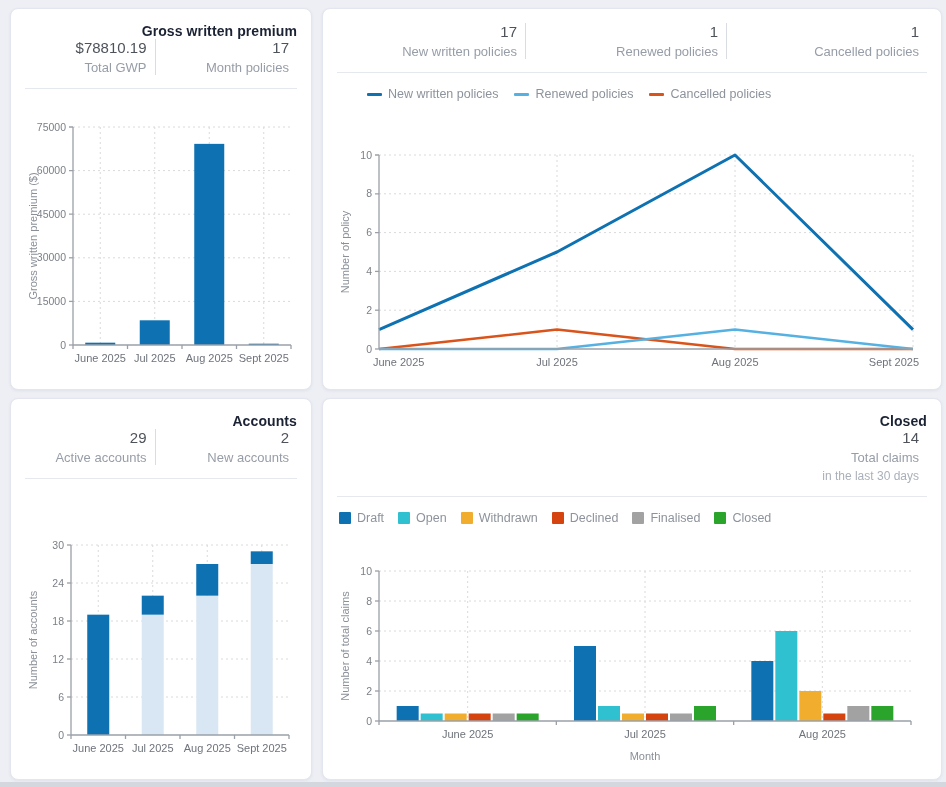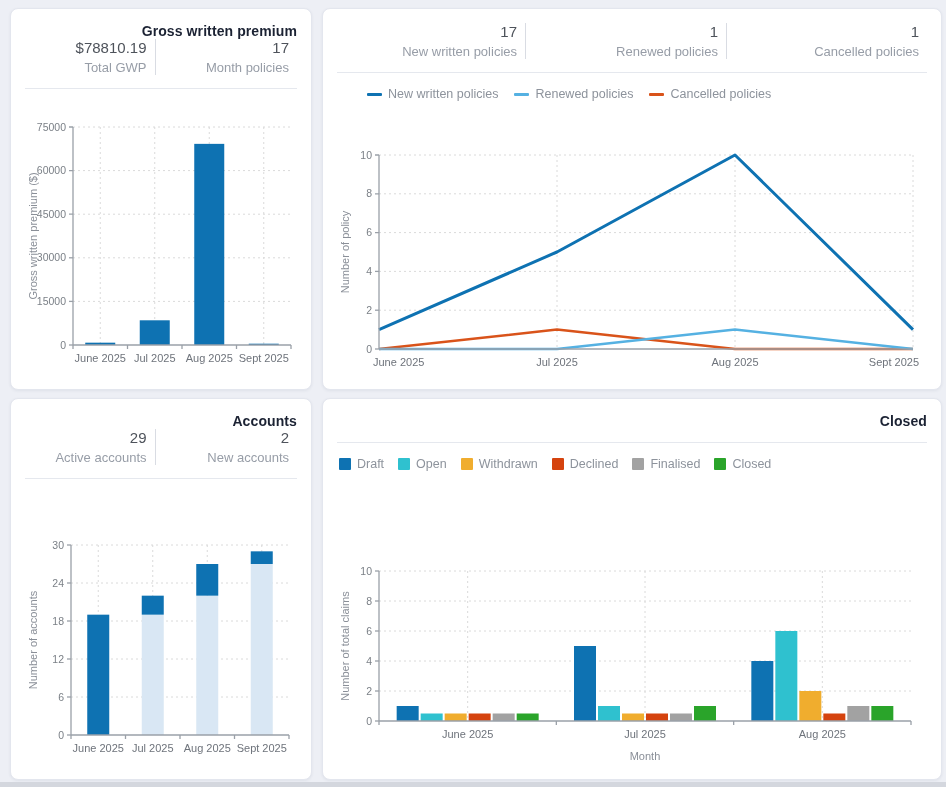--- a/index.html
+++ b/index.html
@@ -246,20 +246,27 @@
           <text x="127.75" y="215" class="xtick" text-anchor="middle">Jul 2025</text>
           <text x="182.25" y="215" class="xtick" text-anchor="middle">Aug 2025</text>
           <text x="236.75" y="215" class="xtick" text-anchor="middle">Sept 2025</text>
           <text x="12" y="103" class="alabel" text-anchor="middle" transform="rotate(-90 12 103)">Number of accounts</text>
         </svg>
     </figure>
   </section>
 
   <section class="card">
     <h2 class="card-title">Closed</h2>
+    <div class="stats">
+      <div class="stat">
+        <div class="stat-value">14</div>
+        <div class="stat-label">Total claims</div>
+        <div class="stat-sublabel">in the last 30 days</div>
+      </div>
+    </div>
     <div class="rule"></div>
     <div class="legend" style="gap:14px">
         <span class="legend-item">
           <span class="sw-sq" style="background: rgb(14, 114, 178);"></span>
           <span class="legend-label">Draft</span>
         </span>
         <span class="legend-item">
           <span class="sw-sq" style="background: rgb(47, 193, 207);"></span>
           <span class="legend-label">Open</span>
         </span>

